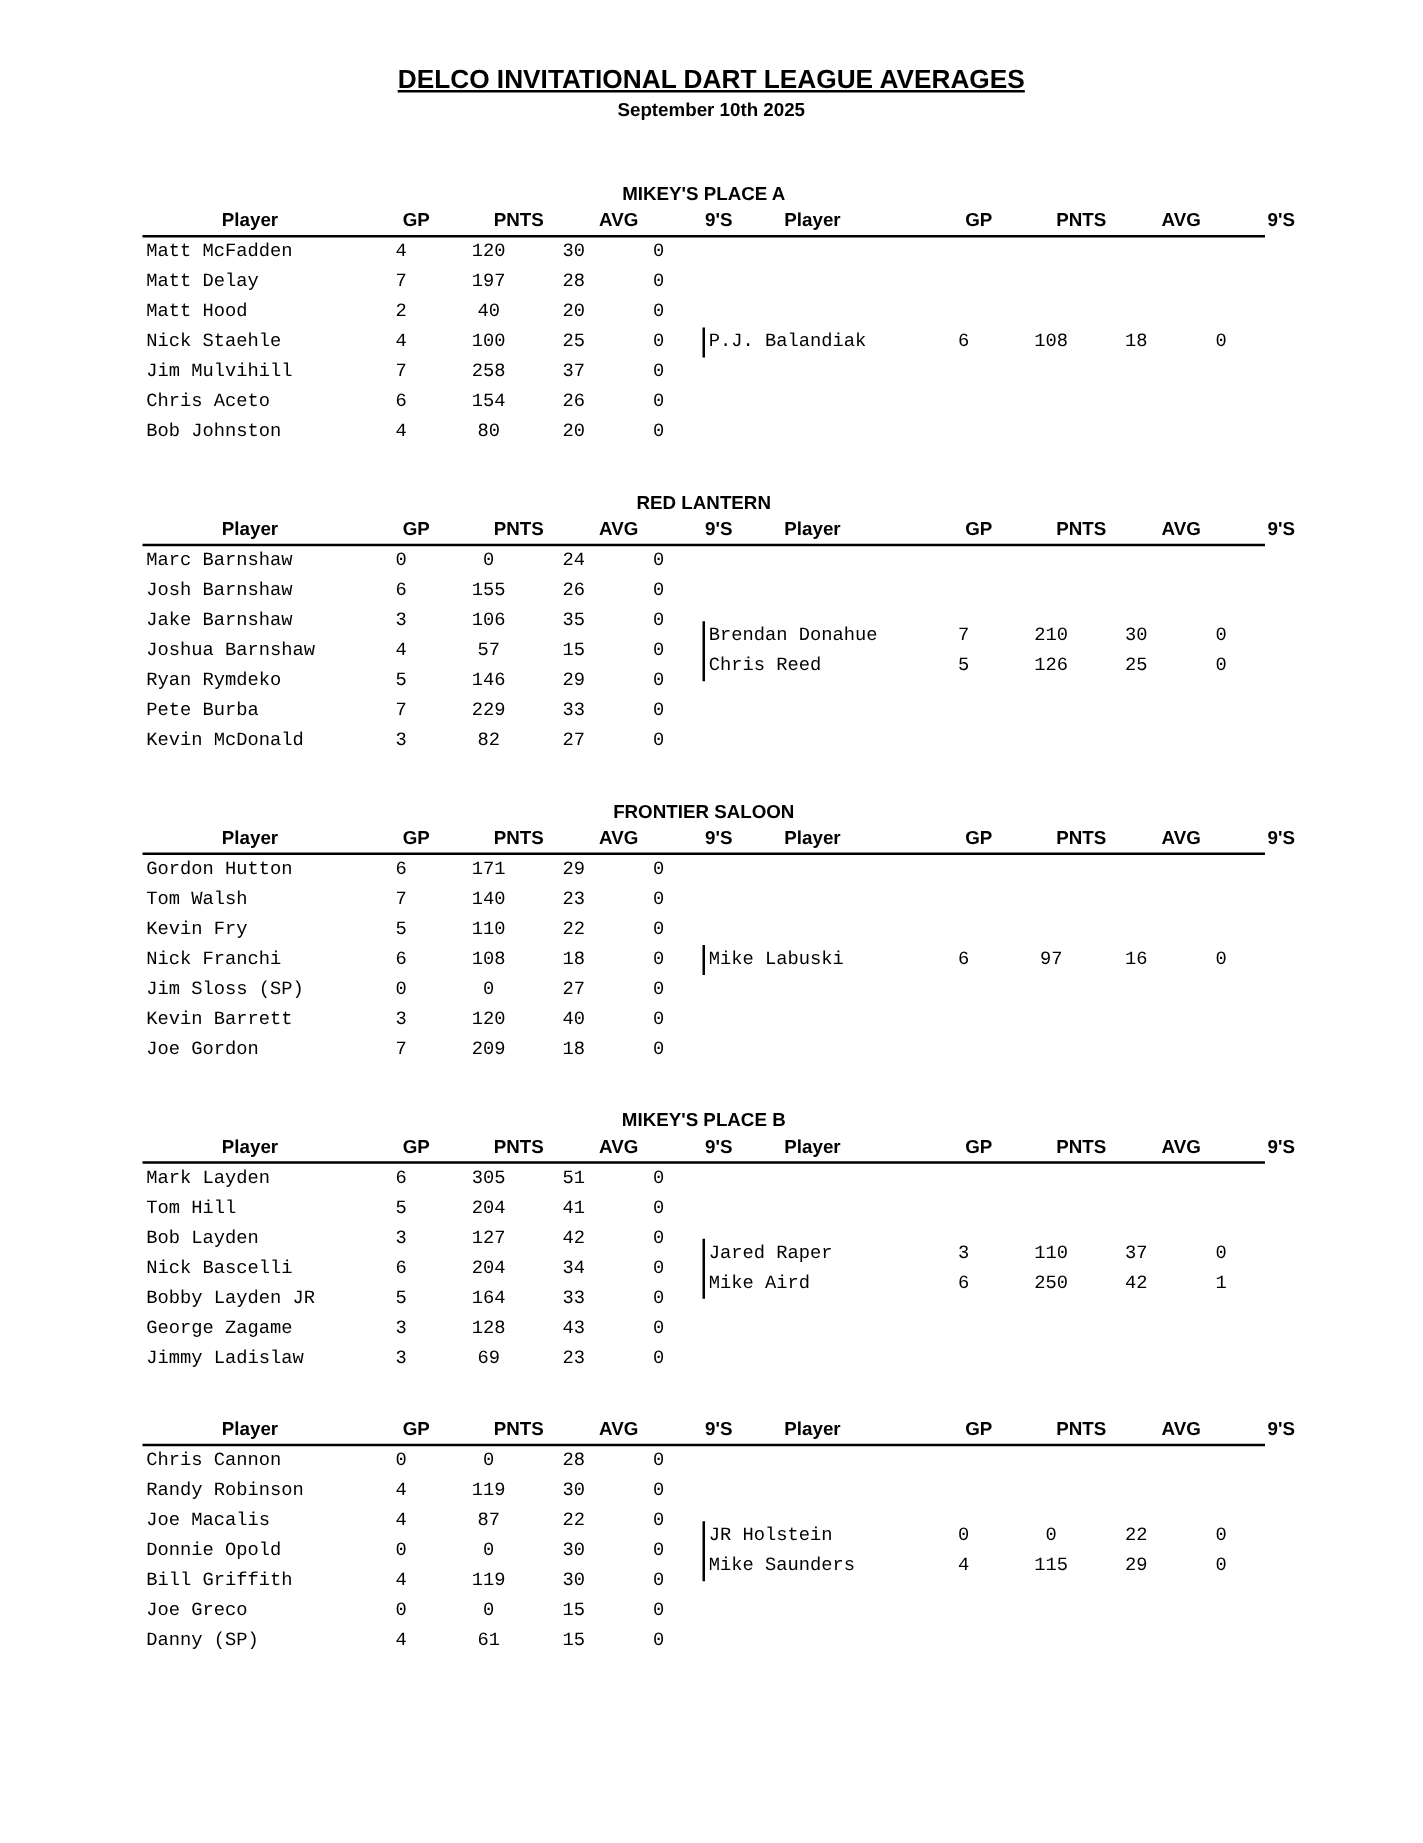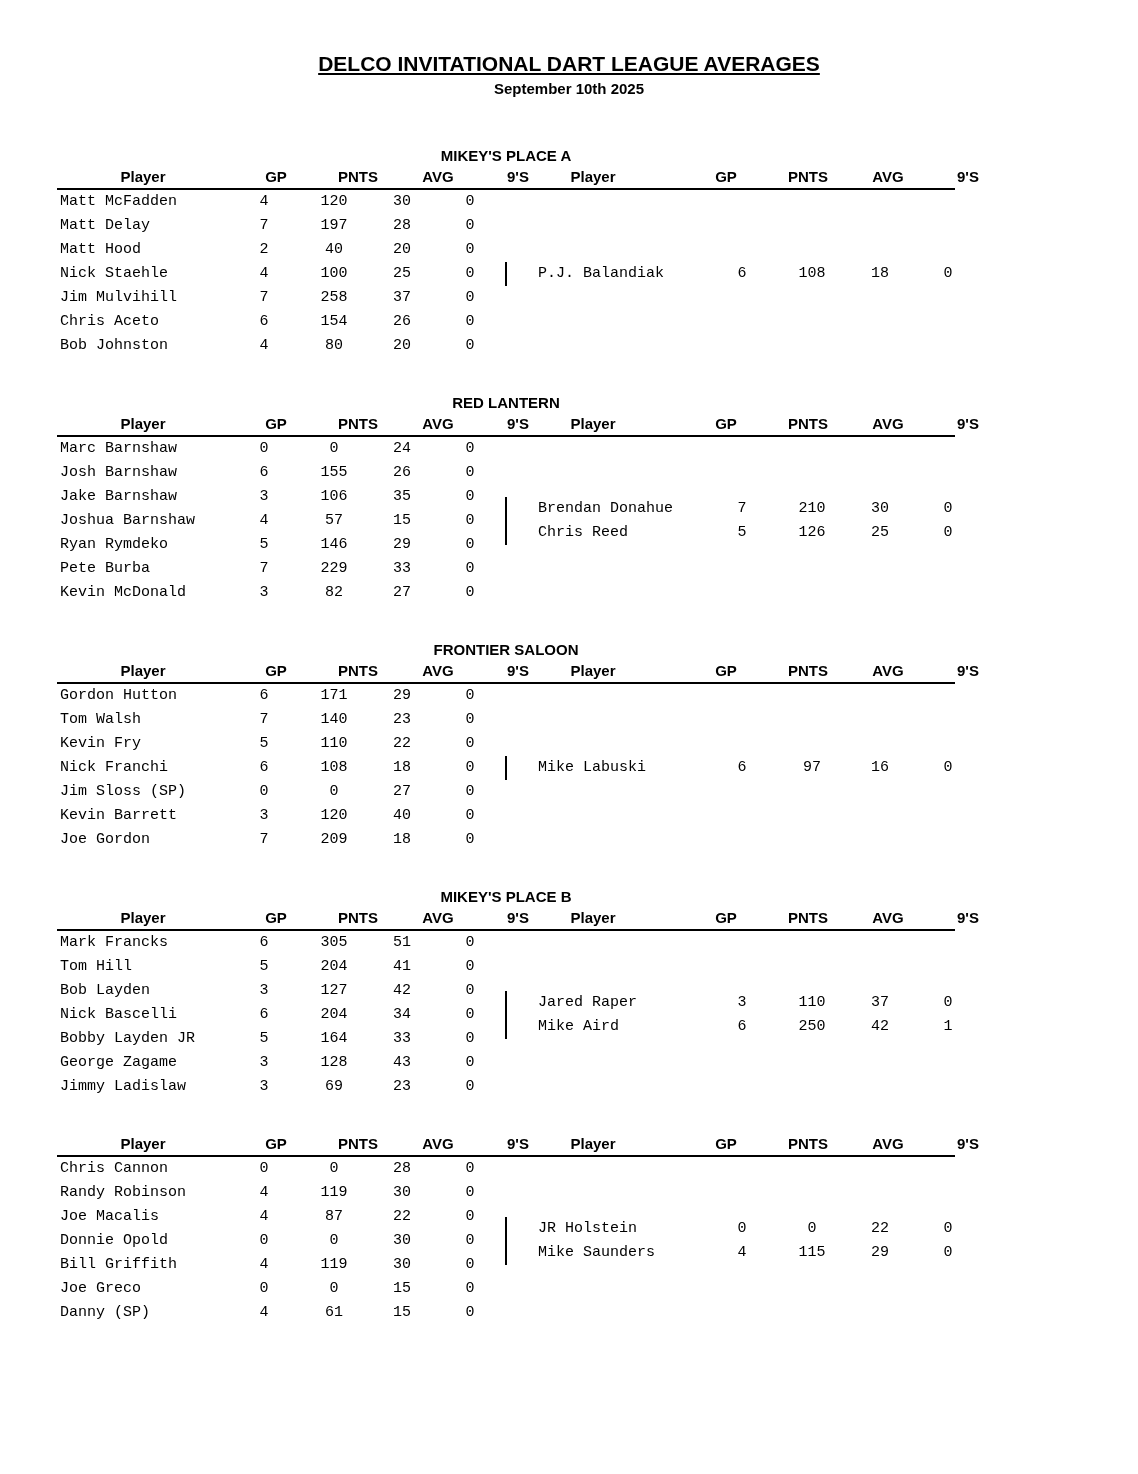--- a/index.html
+++ b/index.html
@@ -19,21 +19,21 @@
     text-decoration: underline;
     margin: 0;
     letter-spacing: 0px;
   }
   .doc-subtitle {
     font-size: 15px;
     font-weight: bold;
     margin: 4px 0 0 0;
   }
   .sections {
-    margin-left: 57px;
+    margin-left: 114px;
     width: 898px;
     margin-top: 48px;
   }
   .section { margin-bottom: 34px; }
   .section-title {
     text-align: center;
     font-weight: bold;
     font-size: 15px;
     height: 21px;
     line-height: 21px;
@@ -49,21 +49,21 @@
   }
   .hdr-gap { width: 2px; }
   .hcell {
     font-weight: bold;
     font-size: 15px;
     text-align: center;
     white-space: nowrap;
   }
   .body-flex { display: flex; align-items: center; font-family: Liberation Mono, monospace; }
   .body-left { width: 448px; }
-  .body-right { width: 448px; border-left: 2px solid #000; padding-left: 28px; }
+  .body-right { width: 448px; border-left: 2px solid #000; }
   .trow {
     display: grid;
     grid-template-columns: 172px 70px 70px 66px 70px;
     height: 24px;
     line-height: 24px;
   }
   .cell { font-size: 15px; white-space: nowrap; }
   .c-player { text-align: left; padding-left: 3px; }
   .c-num { text-align: center; }
 </style>
@@ -349,21 +349,21 @@
           <span class="hcell">Player</span>
           <span class="hcell">GP</span>
           <span class="hcell">PNTS</span>
           <span class="hcell">AVG</span>
           <span class="hcell">9'S</span>
         </div>
       </div>
       <div class="body-flex">
         <div class="body-left">
             <div class="trow">
-              <span class="cell c-player">Mark Francks</span>
+              <span class="cell c-player">Mark Layden</span>
               <span class="cell c-num">6</span>
               <span class="cell c-num">305</span>
               <span class="cell c-num">51</span>
               <span class="cell c-num">0</span>
             </div>
             <div class="trow">
               <span class="cell c-player">Tom Hill</span>
               <span class="cell c-num">5</span>
               <span class="cell c-num">204</span>
               <span class="cell c-num">41</span>

